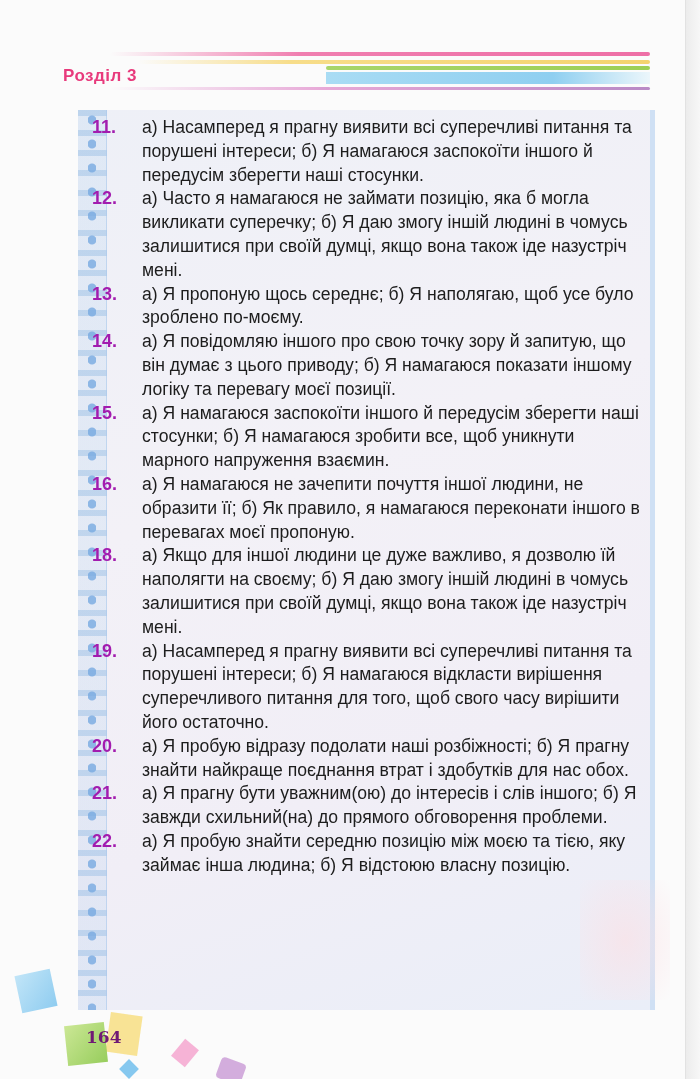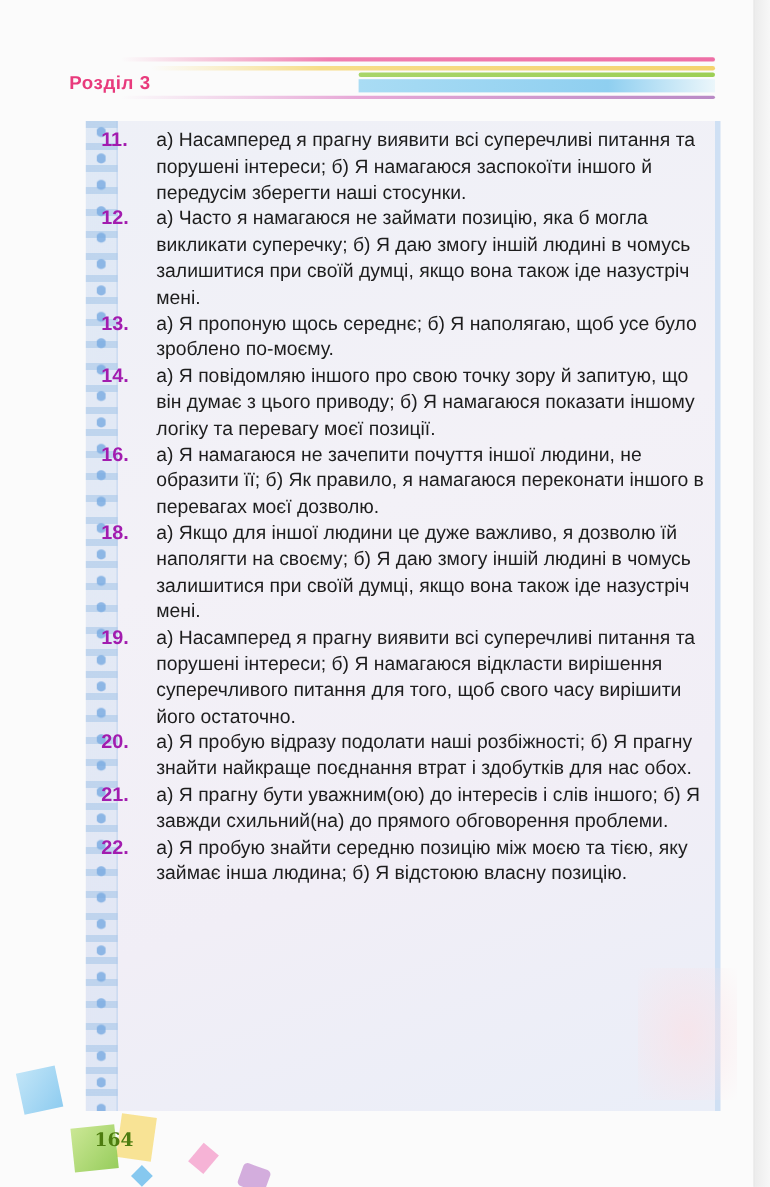--- a/index.html
+++ b/index.html
@@ -33,21 +33,21 @@
     .q .num { position: absolute; left: 0; top: 0; width: 46px; font-weight: bold; font-size: 18px; color: #a21caf; }
     .q .text { display: block; }
     .deco { position: absolute; }
     .d-blue { left: 18px; top: 972px; width: 36px; height: 38px; background: linear-gradient(135deg, #b7e1f7, #7cc4ee); transform: rotate(-12deg); opacity: 0.85; }
     .d-yellow { left: 108px; top: 1014px; width: 32px; height: 40px; background: #f7e08a; transform: rotate(8deg); opacity: 0.9; }
     .d-green { left: 66px; top: 1024px; width: 40px; height: 40px; background: linear-gradient(135deg, #c6e58a, #8cc84b); transform: rotate(-6deg); opacity: 0.9; }
     .d-pink { left: 176px; top: 1042px; width: 18px; height: 22px; background: #f4a6cf; transform: rotate(40deg); opacity: 0.85; }
     .d-cyan { left: 122px; top: 1062px; width: 14px; height: 14px; background: #86c8ef; transform: rotate(45deg); }
     .d-purple { left: 218px; top: 1060px; width: 26px; height: 22px; background: #c99ad6; transform: rotate(20deg); opacity: 0.8; border-radius: 4px; }
     .d-peach { right: 30px; top: 880px; width: 90px; height: 120px; background: radial-gradient(ellipse at center, rgba(250,225,230,0.7), rgba(250,240,240,0)); }
-    .page-number { position: absolute; left: 86px; top: 1027px; font-family: "DejaVu Serif", serif; font-weight: bold; font-size: 17px; color: #4d7c0f; }
+    .page-number { position: absolute; left: 86px; top: 1027px; font-family: "DejaVu Serif", serif; font-weight: bold; font-size: 17px; color: #701a75; }
   </style>
 </head>
 <body>
 
 <div class="right-edge"></div>
 
 <div class="stripes">
   <div class="stripe s1"></div>
   <div class="stripe s2"></div>
   <div class="stripe s3"></div>
@@ -71,22 +71,26 @@
   </div>
   <div class="q">
     <span class="num">13.</span>
     <span class="text">а) Я пропоную щось середнє; б) Я наполягаю, щоб усе було зроблено по-моєму.</span>
   </div>
   <div class="q">
     <span class="num">14.</span>
     <span class="text">а) Я повідомляю іншого про свою точку зору й запитую, що він думає з цього приводу; б) Я намагаюся показати іншому логіку та перевагу моєї позиції.</span>
   </div>
   <div class="q">
+    <span class="num">15.</span>
+    <span class="text">а) Я намагаюся заспокоїти іншого й передусім зберегти наші стосунки; б) Я намагаюся зробити все, щоб уникнути марного напруження взаємин.</span>
+  </div>
+  <div class="q">
     <span class="num">16.</span>
-    <span class="text">а) Я намагаюся не зачепити почуття іншої людини, не образити її; б) Як правило, я намагаюся переконати іншого в перевагах моєї дозволю.</span>
+    <span class="text">а) Я намагаюся не зачепити почуття іншої людини, не образити її; б) Як правило, я намагаюся переконати іншого в перевагах моєї пропоную.</span>
   </div>
   <div class="q">
     <span class="num">18.</span>
     <span class="text">а) Якщо для іншої людини це дуже важливо, я дозволю їй наполягти на своєму; б) Я даю змогу іншій людині в чомусь залишитися при своїй думці, якщо вона також іде назустріч мені.</span>
   </div>
   <div class="q">
     <span class="num">19.</span>
     <span class="text">а) Насамперед я прагну виявити всі суперечливі питання та порушені інтереси; б) Я намагаюся відкласти вирішення суперечливого питання для того, щоб свого часу вирішити його остаточно.</span>
   </div>
   <div class="q">

